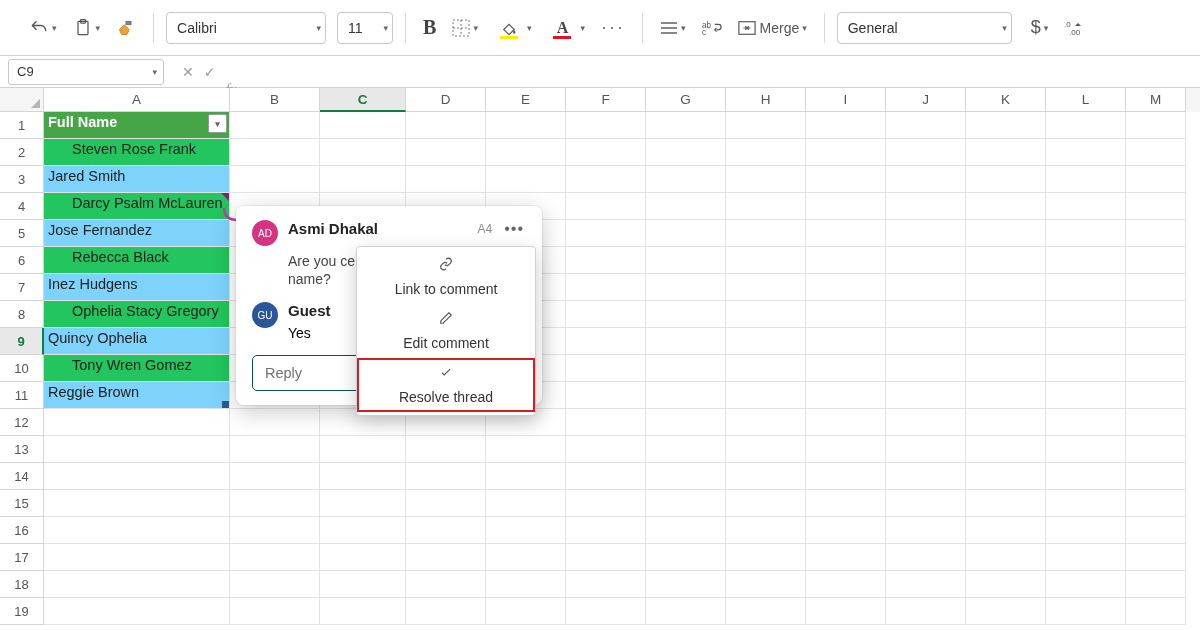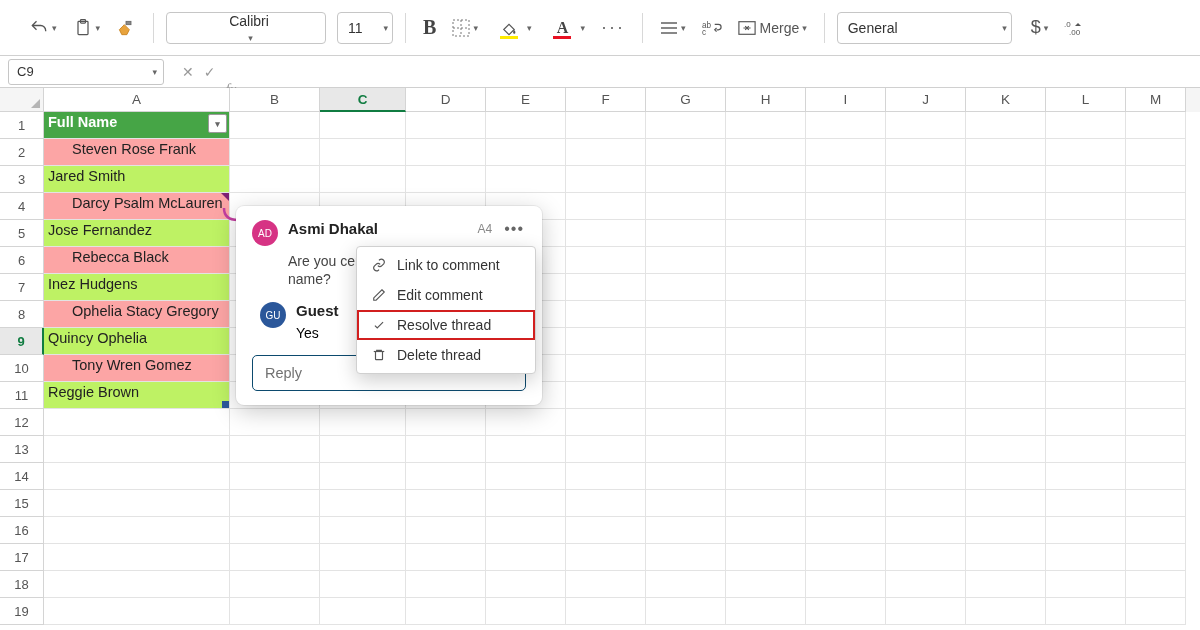--- a/index.html
+++ b/index.html
@@ -4,21 +4,21 @@
 <style>
 * { margin:0; padding:0; box-sizing:border-box; font-family:"Segoe UI",Arial,sans-serif; }
 body { background:#fff; width:1200px; height:630px; overflow:hidden; position:relative; }
 
 
 .ribbon { height:56px; display:flex; align-items:center; padding:0 10px 0 24px; gap:6px; border-bottom:1px solid #d0d0d0; background:#fff; }
 .btn { display:inline-flex; align-items:center; justify-content:center; height:34px; padding:0 5px; border-radius:4px; cursor:pointer; color:#555; }
 .sep { width:1px; height:30px; background:#d8d8d8; margin:0 6px; }
 .chev { font-size:9px; color:#666; margin-left:3px; }
 .font-select, .size-select, .format-select { display:flex; align-items:center; height:32px; background:#fff; border:1px solid #c6c6c6; border-radius:4px; padding:0 4px 0 10px; font-size:14px; color:#333; }
-.font-select { width:160px; justify-content:space-between;flex-direction:column;}
+.font-select { width:160px; justify-content:space-between;}
 .size-select { width:56px; justify-content:space-between; margin-left:5px; }
 .format-select { width:175px; justify-content:space-between; }
 .bold-b { font-family:"Times New Roman",serif; font-weight:700; font-size:20px; color:#444; }
 .color-bar { width:18px; height:3px; position:absolute; bottom:4px; left:6px; }
 .icon-stack { position:relative; width:30px; height:30px; display:flex; align-items:center; justify-content:center; }
 
 
 .fx-row { height:32px; display:flex; align-items:center; border-bottom:1px solid #d0d0d0; padding-left:4px; }
 .name-box { width:156px; height:26px; border:1px solid #c6c6c6; border-radius:3px; display:flex; align-items:center; justify-content:space-between; padding:0 6px 0 8px; font-size:13px; color:#333; margin-left:4px;}
 .fx-ctrl { display:flex; align-items:center; gap:10px; margin-left:18px; color:#999; font-size:14px;}
@@ -32,45 +32,45 @@
 .corner::after{content:"";position:absolute;right:3px;bottom:3px;width:0;height:0;border-style:solid;border-width:0 0 9px 9px;border-color:transparent transparent #b5b5b5 transparent;}
 .colh { text-align:center; font-size:13.5px; color:#555; border-right:1px solid #d4d4d4; border-bottom:1px solid #d4d4d4; display:flex; align-items:center; justify-content:center; background:#fff;}
 .colh.active { background:#e8e8e8; color:#107c41; font-weight:600; border-bottom:2px solid #107c41; }
 .rows { }
 .row { display:flex; height:27px; }
 .rowh { width:44px; display:flex; align-items:center; justify-content:center; font-size:13px; color:#555; background:#fff; border-right:1px solid #d4d4d4; border-bottom:1px solid #d4d4d4; }
 .rowh.active { background:#e8e8e8; color:#107c41; font-weight:600; border-right:2px solid #107c41; }
 .cell { border-right:1px solid #e3e3e3; border-bottom:1px solid #e3e3e3; font-size:14.5px; padding:2px 4px 0 4px; color:#222; overflow:hidden; white-space:nowrap; }
 .hdr-cell { background:#46a546; color:#fff; font-weight:600; position:relative; }
 .hdr-cell .drop { position:absolute; right:2px; top:2px; width:19px; height:19px; background:#fff; border:1px solid #9a9a9a; display:flex; align-items:center; justify-content:center; font-size:9px; color:#666; border-radius:2px;}
-.data-cell { background:#bef264; }
-.data-cell.alt { background:#fca5a5;padding-left:28px; }
+.data-cell { background:#7dd3fc; }
+.data-cell.alt { background:#22c55e;padding-left:28px; }
 .sel-cell { outline:2px solid #107c41; outline-offset:-1px; background:#fff !important;}
 
 
 .cA{width:186px;} .cB{width:90px;} .cC{width:86px;} .cD{width:80px;} .cE{width:80px;} .cF{width:80px;} .cG{width:80px;} .cH{width:80px;} .cI{width:80px;} .cJ{width:80px;} .cK{width:80px;} .cL{width:80px;} .cM{width:60px;}
 
 
 .comment-pop { position:absolute; left:236px; top:206px; width:306px; background:#fff; border-radius:8px; box-shadow:0 6px 24px rgba(0,0,0,.22), 0 0 0 1px rgba(0,0,0,.06); padding:14px 16px 14px 16px; font-size:14px; }
 .connector { position:absolute; left:222px; top:206px; width:18px; height:18px; }
 .connector svg{overflow:visible;}
 .cp-top { display:flex; align-items:flex-start; gap:10px; }
 .avatar { width:26px; height:26px; border-radius:50%; display:flex; align-items:center; justify-content:center; font-size:10px; font-weight:400; color:#fff; flex-shrink:0; }
 .av1 { background:#d63384; }
-.av2 { background:#2b579a;margin-left:8px; }
+.av2 { background:#2b579a; }
 .cp-name { font-weight:600; font-size:15px; color:#222; }
 .cp-cell { font-size:12px; color:#888; margin-left:auto; padding-top:2px;}
 .cp-dots { color:#666; font-size:16px; letter-spacing:1px; padding:0 2px; cursor:pointer;}
 .cp-body { margin:6px 0 0 36px; color:#444; font-size:14px; line-height:1.3; }
 .reply-row { display:flex; align-items:flex-start; gap:10px; margin-top:14px;}
 .reply-field { margin-top:14px; height:36px; border:1px solid #0c4a6e; border-radius:5px; display:flex; align-items:center; padding:0 12px; color:#717171; font-size:14.5px; cursor:text;}
 
 
 .ctx { position:absolute; left:356px; top:246px; width:180px; background:#fff; border:1px solid #d0d0d0; border-radius:4px; box-shadow:0 6px 20px rgba(0,0,0,.2); padding:3px 0; z-index:50;}
-.ctx-item { display:flex; align-items:center; gap:10px; padding:7px 14px; font-size:14px; color:#333; cursor:pointer; }
+.ctx-item { display:flex; align-items:center; gap:10px; padding:7px 14px; font-size:14px; color:#333; cursor:pointer;flex-direction:column; }
 .ctx-item.hl { outline:2px solid #d21f1f; outline-offset:-2px; }
 .ctx-ic { width:16px; display:flex; justify-content:center; color:#555; }
 .marked-corner{position:absolute; right:-1px; bottom:-1px; width:8px; height:8px; background:#2b579a;}
 
 .comment-ind{position:absolute; right:-1px; top:-1px; width:0;height:0;border-style:solid;border-width:0 10px 10px 0;border-color:transparent #7e2173 transparent transparent;}
 </style>
 </head>
 <body>
 
 <div class="ribbon">
@@ -562,23 +562,13 @@
     <span>Edit comment</span>
   </div>
   <div class="ctx-item hl">
     <span class="ctx-ic">
         <svg width="14" height="14" viewBox="0 0 24 24" fill="none" stroke="#555" stroke-width="2">
           <path d="M5 13l4 4L19 7"></path>
         </svg>
       </span>
     <span>Resolve thread</span>
   </div>
-  <div class="ctx-item">
-    <span class="ctx-ic">
-        <svg width="14" height="14" viewBox="0 0 24 24" fill="none" stroke="#555" stroke-width="2">
-          <path d="M3 6h18"></path>
-          <path d="M8 6V4h8v2"></path>
-          <rect x="6" y="6" width="12" height="14" rx="1"></rect>
-        </svg>
-      </span>
-    <span>Delete thread</span>
-  </div>
 </div>
 
 </body></html>

